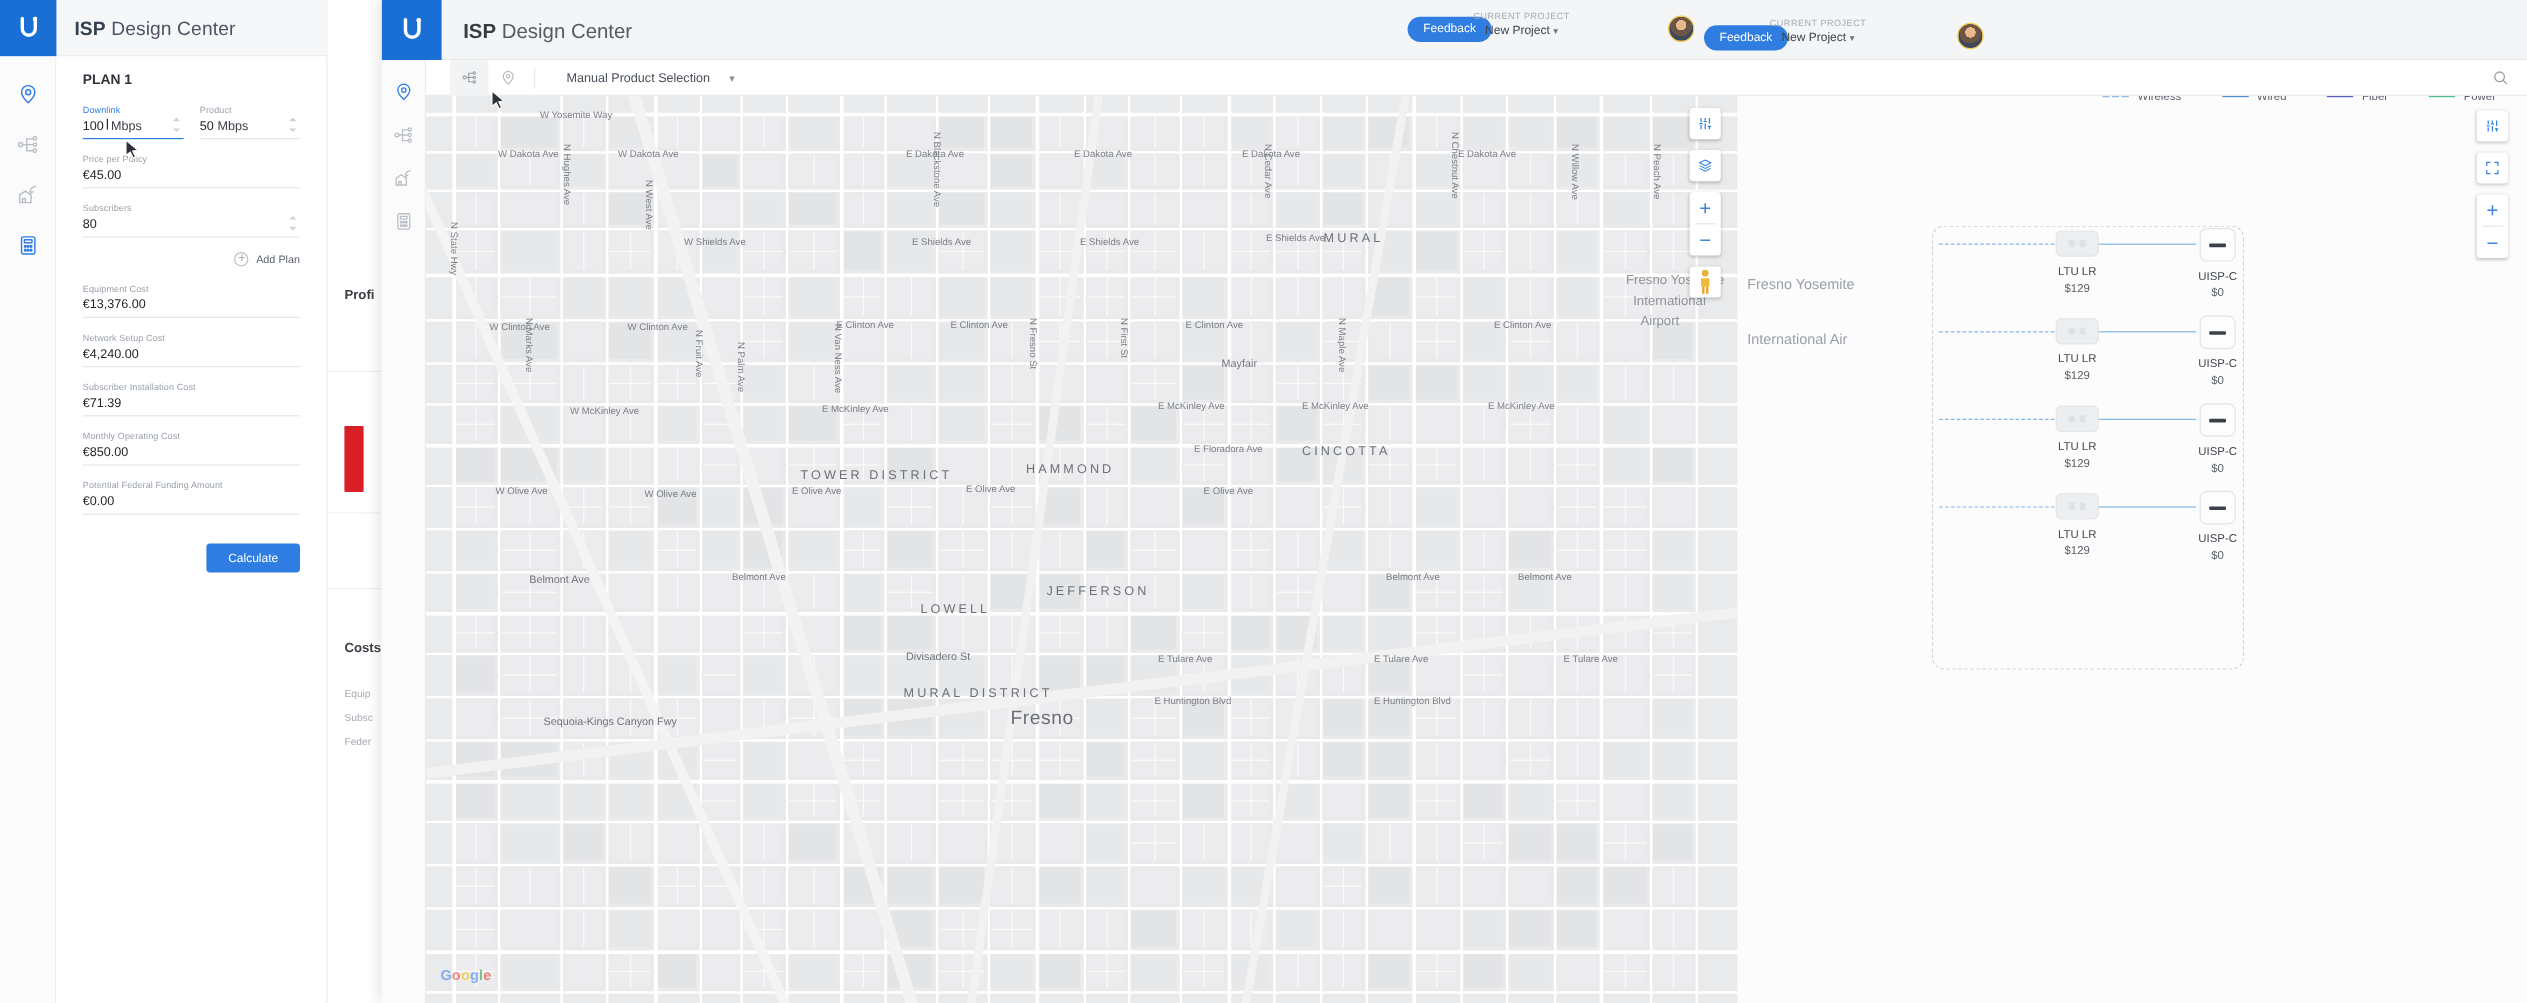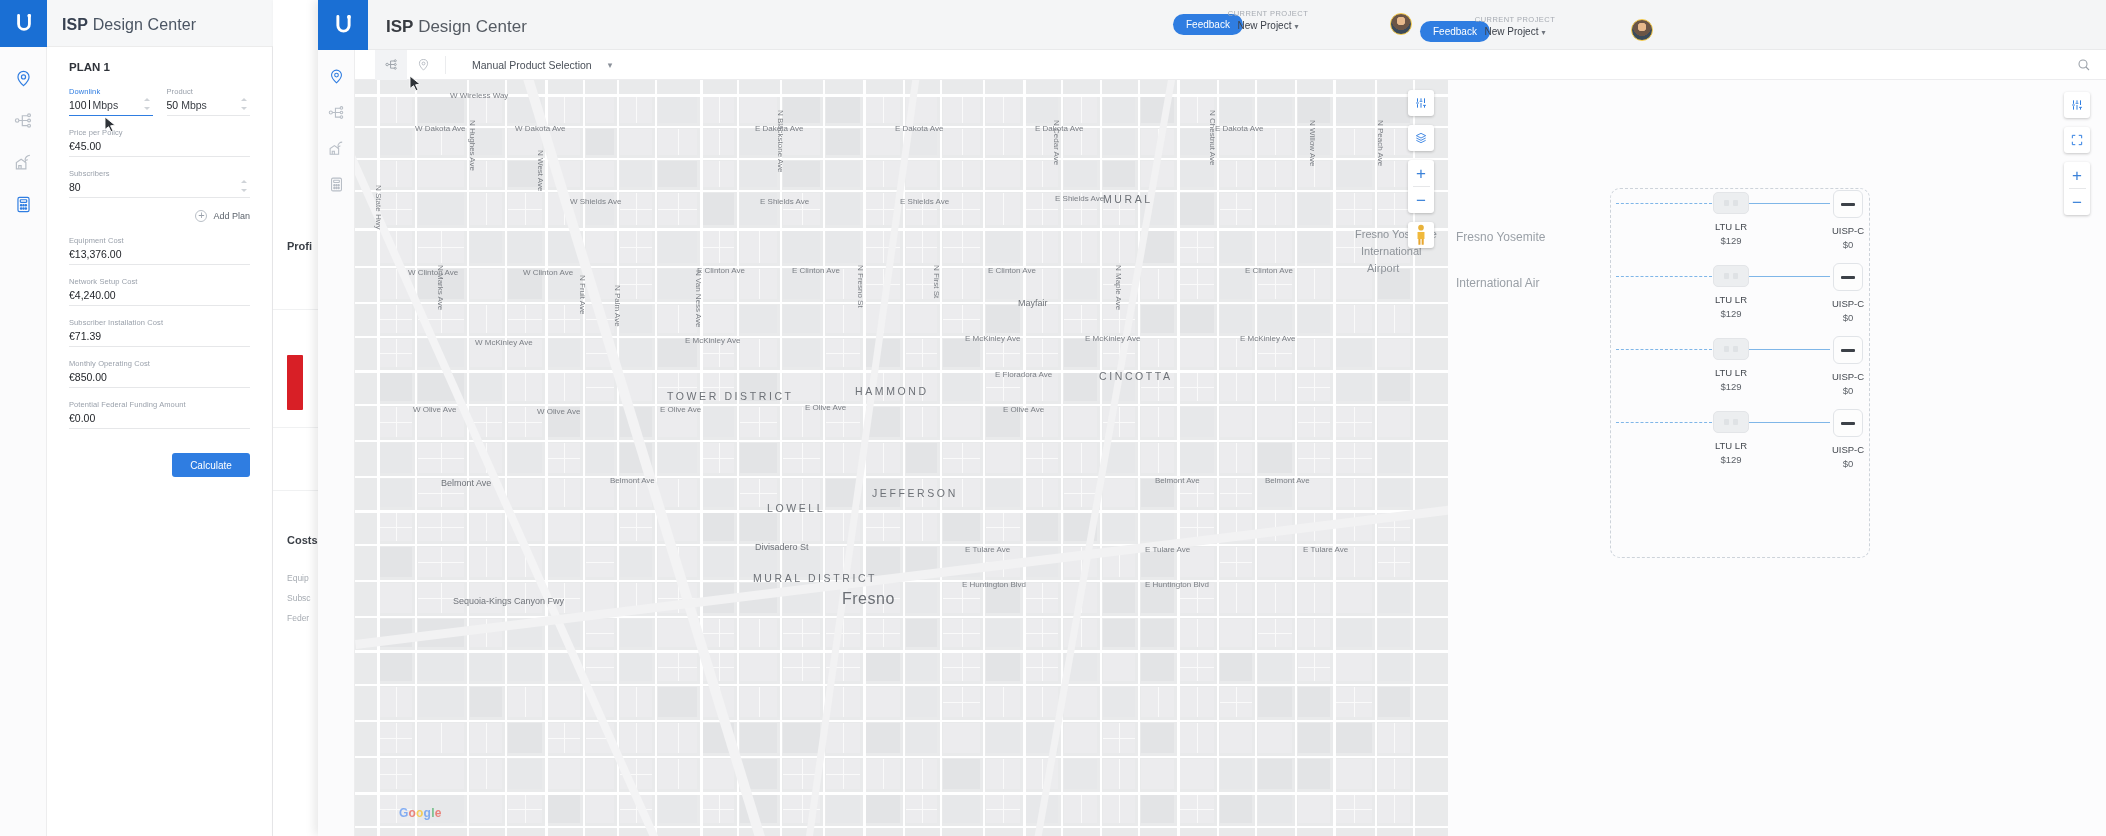--- a/index.html
+++ b/index.html
@@ -185,21 +185,21 @@
     font-family: "Liberation Sans", sans-serif;
   }
   .map-lbl.v { transform-origin: left top; transform: rotate(90deg); }
   .map-lbl.hood {
     font-size: 10.5px; color: #6d7177; letter-spacing: 2.6px; font-weight: 400;
   }
   .map-lbl.city { font-size: 16px; color: #6b6f75; letter-spacing: .5px; }
 
   .gmaps-logo {
     position: absolute; left: 12px; bottom: 16px; font-size: 12px; font-weight: 700;
-    letter-spacing: .2px; opacity: .62; margin-left: 32px;
+    letter-spacing: .2px; opacity: .62;
   }
   .gmaps-logo span:nth-child(1){color:#4285F4;} .gmaps-logo span:nth-child(2){color:#EA4335;}
   .gmaps-logo span:nth-child(3){color:#FBBC05;} .gmaps-logo span:nth-child(4){color:#4285F4;}
   .gmaps-logo span:nth-child(5){color:#34A853;} .gmaps-logo span:nth-child(6){color:#EA4335;}
 
   .map-footer {
     position: absolute; left: 37px; bottom: 0; width: 1093px; height: 18px;
     display: flex; align-items: center; justify-content: flex-end; gap: 18px;
     padding-right: 10px; font-size: 8.5px; color: #5b6067;
   }
@@ -1492,21 +1492,21 @@
           <div class="rd" style="left:0;top:676px;width:1093px;height:2px;"></div>
           <div class="rd" style="left:0;top:712px;width:1093px;height:3px;"></div>
           <div class="rd" style="left:0;top:746px;width:1093px;height:2px;"></div>
           <div style="position:absolute;left:-60px;top:-40px;width:8px;height:1000px;background:#f4f4f5;transform:rotate(-24deg);transform-origin:top left;"></div>
           <div style="position:absolute;left:150px;top:-60px;width:10px;height:1000px;background:#f3f3f4;transform:rotate(-17deg);transform-origin:top left;"></div>
           <div style="position:absolute;left:560px;top:-20px;width:7px;height:900px;background:#f2f2f3;transform:rotate(8deg);transform-origin:top left;"></div>
           <div style="position:absolute;left:0px;top:560px;width:1200px;height:9px;background:#f2f2f3;transform:rotate(-7deg);transform-origin:left top;"></div>
           <div style="position:absolute;left:820px;top:-40px;width:7px;height:900px;background:#f2f2f3;transform:rotate(10deg);transform-origin:top left;"></div>
         </div>
       <div id="map-labels">
-          <div class="map-lbl" style="left:95px;top:11px;">W Wireless Way</div>
+          <div class="map-lbl" style="left:95px;top:11px;">W Yosemite Way</div>
           <div class="map-lbl" style="left:60px;top:44px;">W Dakota Ave</div>
           <div class="map-lbl" style="left:160px;top:44px;">W Dakota Ave</div>
           <div class="map-lbl" style="left:400px;top:44px;">E Dakota Ave</div>
           <div class="map-lbl" style="left:540px;top:44px;">E Dakota Ave</div>
           <div class="map-lbl" style="left:680px;top:44px;">E Dakota Ave</div>
           <div class="map-lbl" style="left:860px;top:44px;">E Dakota Ave</div>
           <div class="map-lbl" style="left:215px;top:117px;">W Shields Ave</div>
           <div class="map-lbl" style="left:405px;top:117px;">E Shields Ave</div>
           <div class="map-lbl" style="left:545px;top:117px;">E Shields Ave</div>
           <div class="map-lbl" style="left:700px;top:114px;">E Shields Ave</div>
@@ -1550,21 +1550,21 @@
           <div class="map-lbl v" style="left:862px;top:30px;">N Chestnut Ave</div>
           <div class="map-lbl v" style="left:962px;top:40px;">N Willow Ave</div>
           <div class="map-lbl v" style="left:1030px;top:40px;">N Peach Ave</div>
           <div class="map-lbl" style="left:663px;top:218px;font-size:9px;color:#6f7379;">Mayfair</div>
           <div class="map-lbl" style="left:400px;top:462px;font-size:9px;color:#6f7379;">Divisadero St</div>
           <div class="map-lbl" style="left:86px;top:398px;font-size:9px;color:#6f7379;">Belmont Ave</div>
           <div class="map-lbl" style="left:98px;top:516px;font-size:9px;color:#6f7379;">Sequoia-Kings Canyon Fwy</div>
           <div class="map-lbl hood" style="left:748px;top:113px;">MURAL</div>
           <div class="map-lbl hood" style="left:312px;top:310px;">TOWER DISTRICT</div>
           <div class="map-lbl hood" style="left:500px;top:305px;">HAMMOND</div>
-          <div class="map-lbl hood" style="left:730px;top:290px;margin-left:14px;">CINCOTTA</div>
+          <div class="map-lbl hood" style="left:730px;top:290px;">CINCOTTA</div>
           <div class="map-lbl hood" style="left:517px;top:407px;">JEFFERSON</div>
           <div class="map-lbl hood" style="left:412px;top:422px;">LOWELL</div>
           <div class="map-lbl hood" style="left:398px;top:492px;">MURAL DISTRICT</div>
           <div class="map-lbl city" style="left:487px;top:510px;">Fresno</div>
           <div class="map-lbl" style="left:1000px;top:148px;font-size:11px;color:#8e9399;">Fresno Yosemite</div>
           <div class="map-lbl" style="left:1006px;top:165px;font-size:11px;color:#8e9399;">International</div>
           <div class="map-lbl" style="left:1012px;top:182px;font-size:11px;color:#8e9399;">Airport</div>
         </div>
 
       <div class="gmaps-logo" id="gmaps-logo"><span>G</span><span>o</span><span>o</span><span>g</span><span>l</span><span>e</span></div>
@@ -1597,20 +1597,38 @@
               <circle cx="12" cy="5.2" r="2.6" fill="#e8b23a"></circle>
               <path d="M8.8 9.2h6.4v6.5H8.8z" fill="#f0b93c"></path>
               <path d="M9.6 15.6h1.9v5.4H9.6zM12.6 15.6h1.9v5.4h-1.9z" fill="#e8a62f"></path>
             </svg>
         </div>
       </div>
     </div>
 
 
     <div class="topo">
+      <div class="legend" id="legend">
+          <div class="lg-item">
+            <span class="lg-swatch lg-dash" style="border-top-color: rgb(143, 189, 232);"></span>
+            <span>Wireless</span>
+          </div>
+          <div class="lg-item">
+            <span class="lg-swatch" style="background: rgb(79, 143, 214);"></span>
+            <span>Wired</span>
+          </div>
+          <div class="lg-item">
+            <span class="lg-swatch" style="background: rgb(91, 95, 199);"></span>
+            <span>Fiber</span>
+          </div>
+          <div class="lg-item">
+            <span class="lg-swatch" style="background: rgb(79, 192, 141);"></span>
+            <span>Power</span>
+          </div>
+        </div>
 
       <div style="position:absolute;left:8px;top:150px;font-size:12px;color:#9aa0a7;">Fresno Yosemite</div>
       <div style="position:absolute;left:8px;top:196px;font-size:12px;color:#9aa0a7;">International Air</div>
 
       <div class="topo-group" style="left:162px; top:108px; width:260px; height:370px;"></div>
       <div id="topo-nodes">
           <div class="link-dash" style="left: 168px; top: 123px; width: 96px;"></div>
           <div class="link" style="left: 300px; top: 123px; width: 82px;"></div>
           <div class="node" style="left: 248px; top: 112px;">
             <div class="node-ico">

